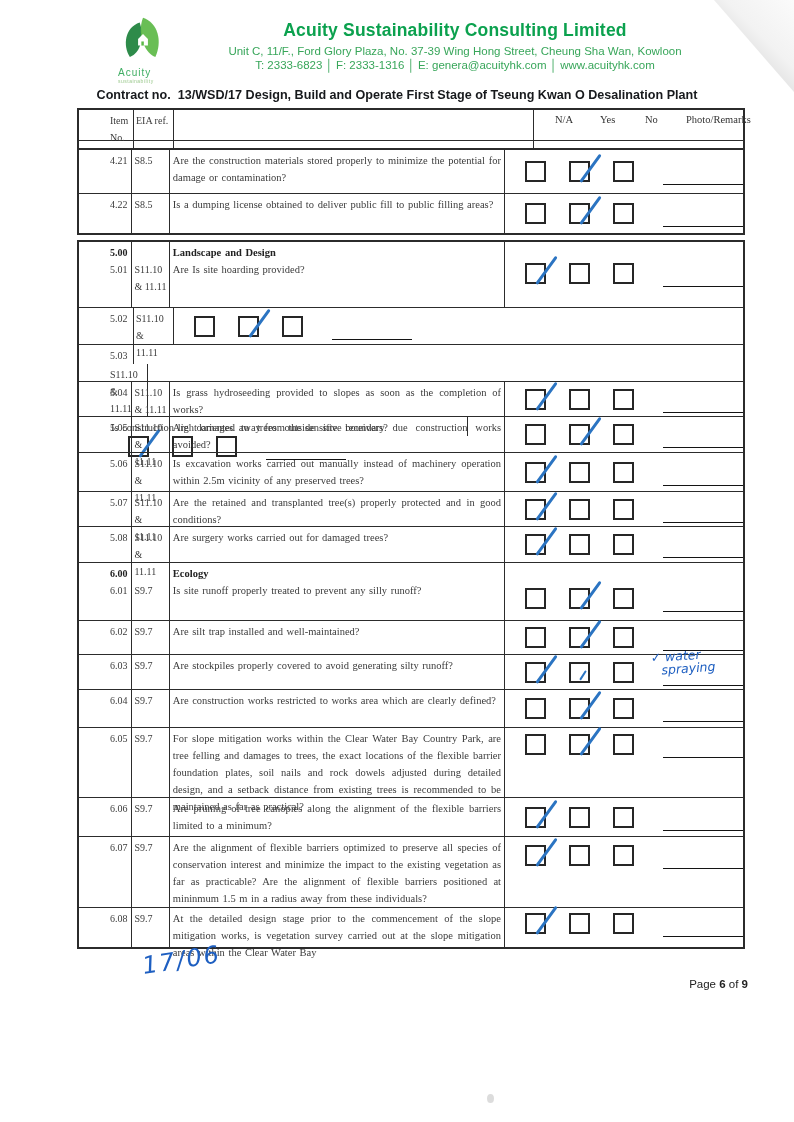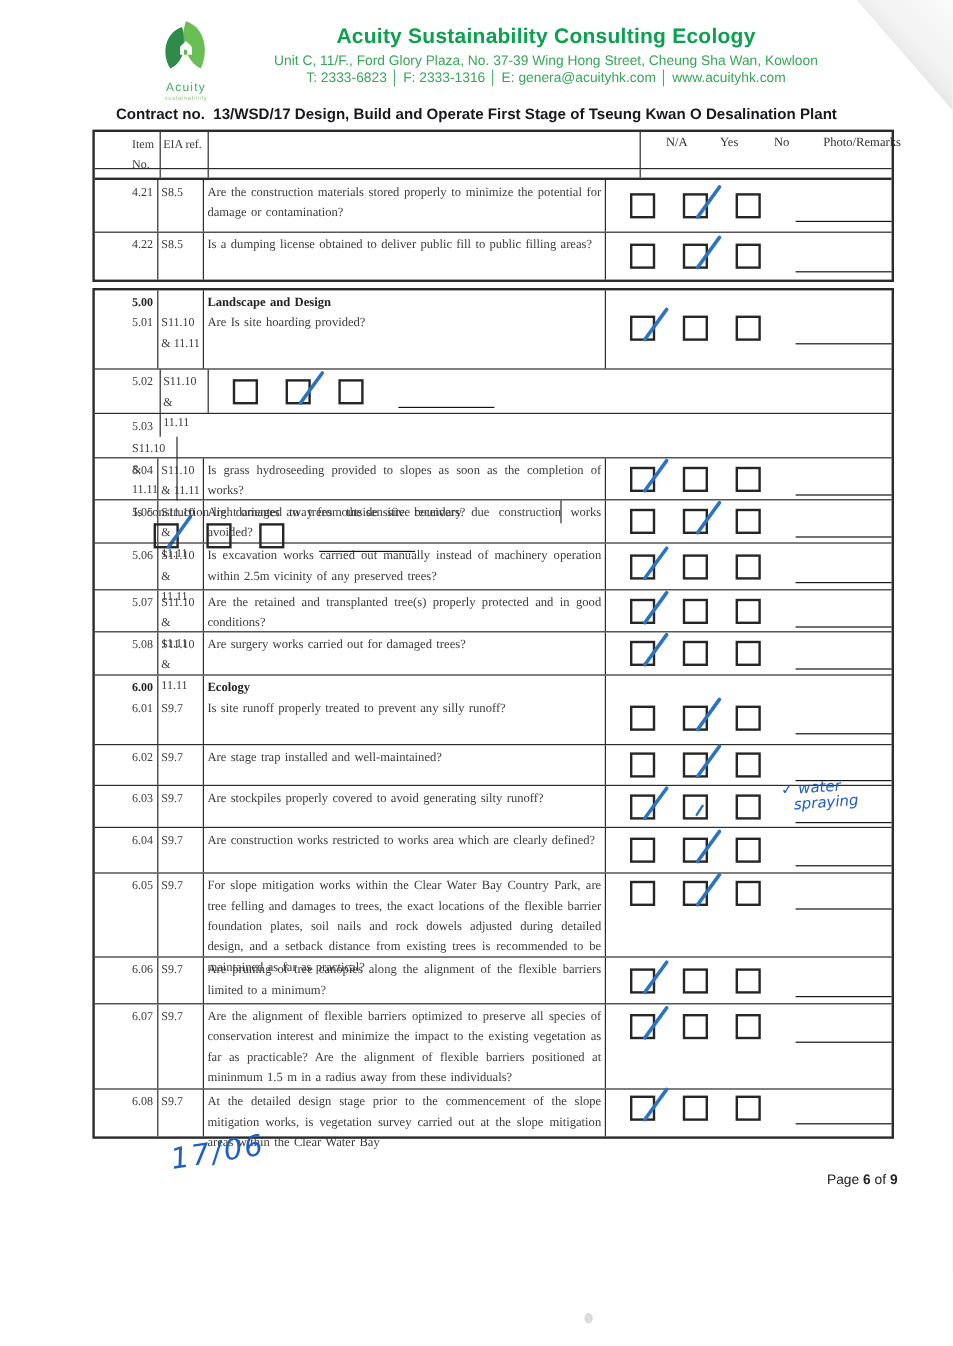--- a/index.html
+++ b/index.html
@@ -4,21 +4,21 @@
 <style>
   html,body{margin:0;padding:0;background:#e9e9e9;}
   *{box-sizing:border-box;}
   .page{position:relative;width:794px;height:1122px;background:#ffffff;margin:0 auto;overflow:hidden;
         font-family:"Liberation Serif", serif;color:#3b3b3b;}
   
   .corner-fold{position:absolute;top:0;right:0;width:80px;height:92px;
     clip-path:polygon(0 0,100% 0,100% 100%);
     background:linear-gradient(45deg,#6f6f6f 0%,#a8a8a8 12%,#dcdcdc 34%,#f2f2f2 60%,#fbfbfb 100%);}
   
-  .hdr-logo{position:absolute;left:118px;top:16px;width:74px;text-align:center;}
+  .hdr-logo{position:absolute;left:118px;top:16px;width:74px;text-align:left;}
   .hdr-logo .brand{display:block;margin-top:1px;font-family:"Liberation Sans",sans-serif;
     font-size:10px;color:#3fae63;letter-spacing:1px;}
   .hdr-logo .tagline{display:block;font-family:"Liberation Sans",sans-serif;font-size:5px;color:#9cc98e;letter-spacing:.5px;}
   .hdr-text{position:absolute;left:175px;top:20px;width:560px;text-align:center;
     font-family:"Liberation Sans",sans-serif;}
   .company{font-size:17.5px;font-weight:bold;color:#0ba14e;letter-spacing:.2px;}
   .addr{margin-top:4px;font-size:11.5px;color:#38a65a;}
   .contact{margin-top:2px;font-size:11.5px;color:#38a65a;}
   .contract-title{position:absolute;left:0;top:88px;width:100%;text-align:center;
     font-family:"Liberation Sans",sans-serif;font-size:12.6px;font-weight:bold;color:#17191c;white-space:pre-wrap;}
@@ -75,21 +75,21 @@
       <path d="M26 8 C8 14 5 36 14 50 C27 45 32 26 26 8 Z" fill="#2e8b4a"></path>
       <path d="M30 2 C48 8 54 30 45 50 C30 43 23 20 30 2 Z" fill="#5cb947" opacity="0.92"></path>
       <path d="M24 28 l6 -6 l6 6 v8 h-12 z" fill="#ffffff"></path>
       <rect x="28" y="31" width="3" height="5" fill="#5cb947"></rect>
     </svg>
     <span class="brand">Acuity</span>
     <span class="tagline">sustainability</span>
   </div>
 
   <div class="hdr-text">
-    <div class="company">Acuity Sustainability Consulting Ecology</div>
+    <div class="company">Acuity Sustainability Consulting Limited</div>
     <div class="addr">Unit C, 11/F., Ford Glory Plaza, No. 37-39 Wing Hong Street, Cheung Sha Wan, Kowloon</div>
     <div class="contact">T: 2333-6823 │ F: 2333-1316 │ E: genera@acuityhk.com │ www.acuityhk.com</div>
   </div>
 
   <div class="contract-title">Contract no.  13/WSD/17 Design, Build and Operate First Stage of Tseung Kwan O Desalination Plant</div>
 
   <div class="tbl t1">
     <div class="row hrow">
       <div class="col-item">
         <span class="sub-item">Item</span>
@@ -311,21 +311,21 @@
           <span class="remark-underline"></span>
         </div>
       </div>
     </div>
 
     <div class="row" style="height:34px;">
       <div class="col-item"><span>6.02</span></div>
       <div class="col-eia">
           <span class="eia-text">S9.7</span>
         </div>
-      <div class="col-q">Are stage trap installed and well-maintained?</div>
+      <div class="col-q">Are silt trap installed and well-maintained?</div>
       <div class="col-checks">
         <div class="checkline">
           <span class="cb"></span>
           <span class="cb ticked"></span>
           <span class="cb"></span>
           <span class="remark-underline"></span>
         </div>
       </div>
     </div>
 

